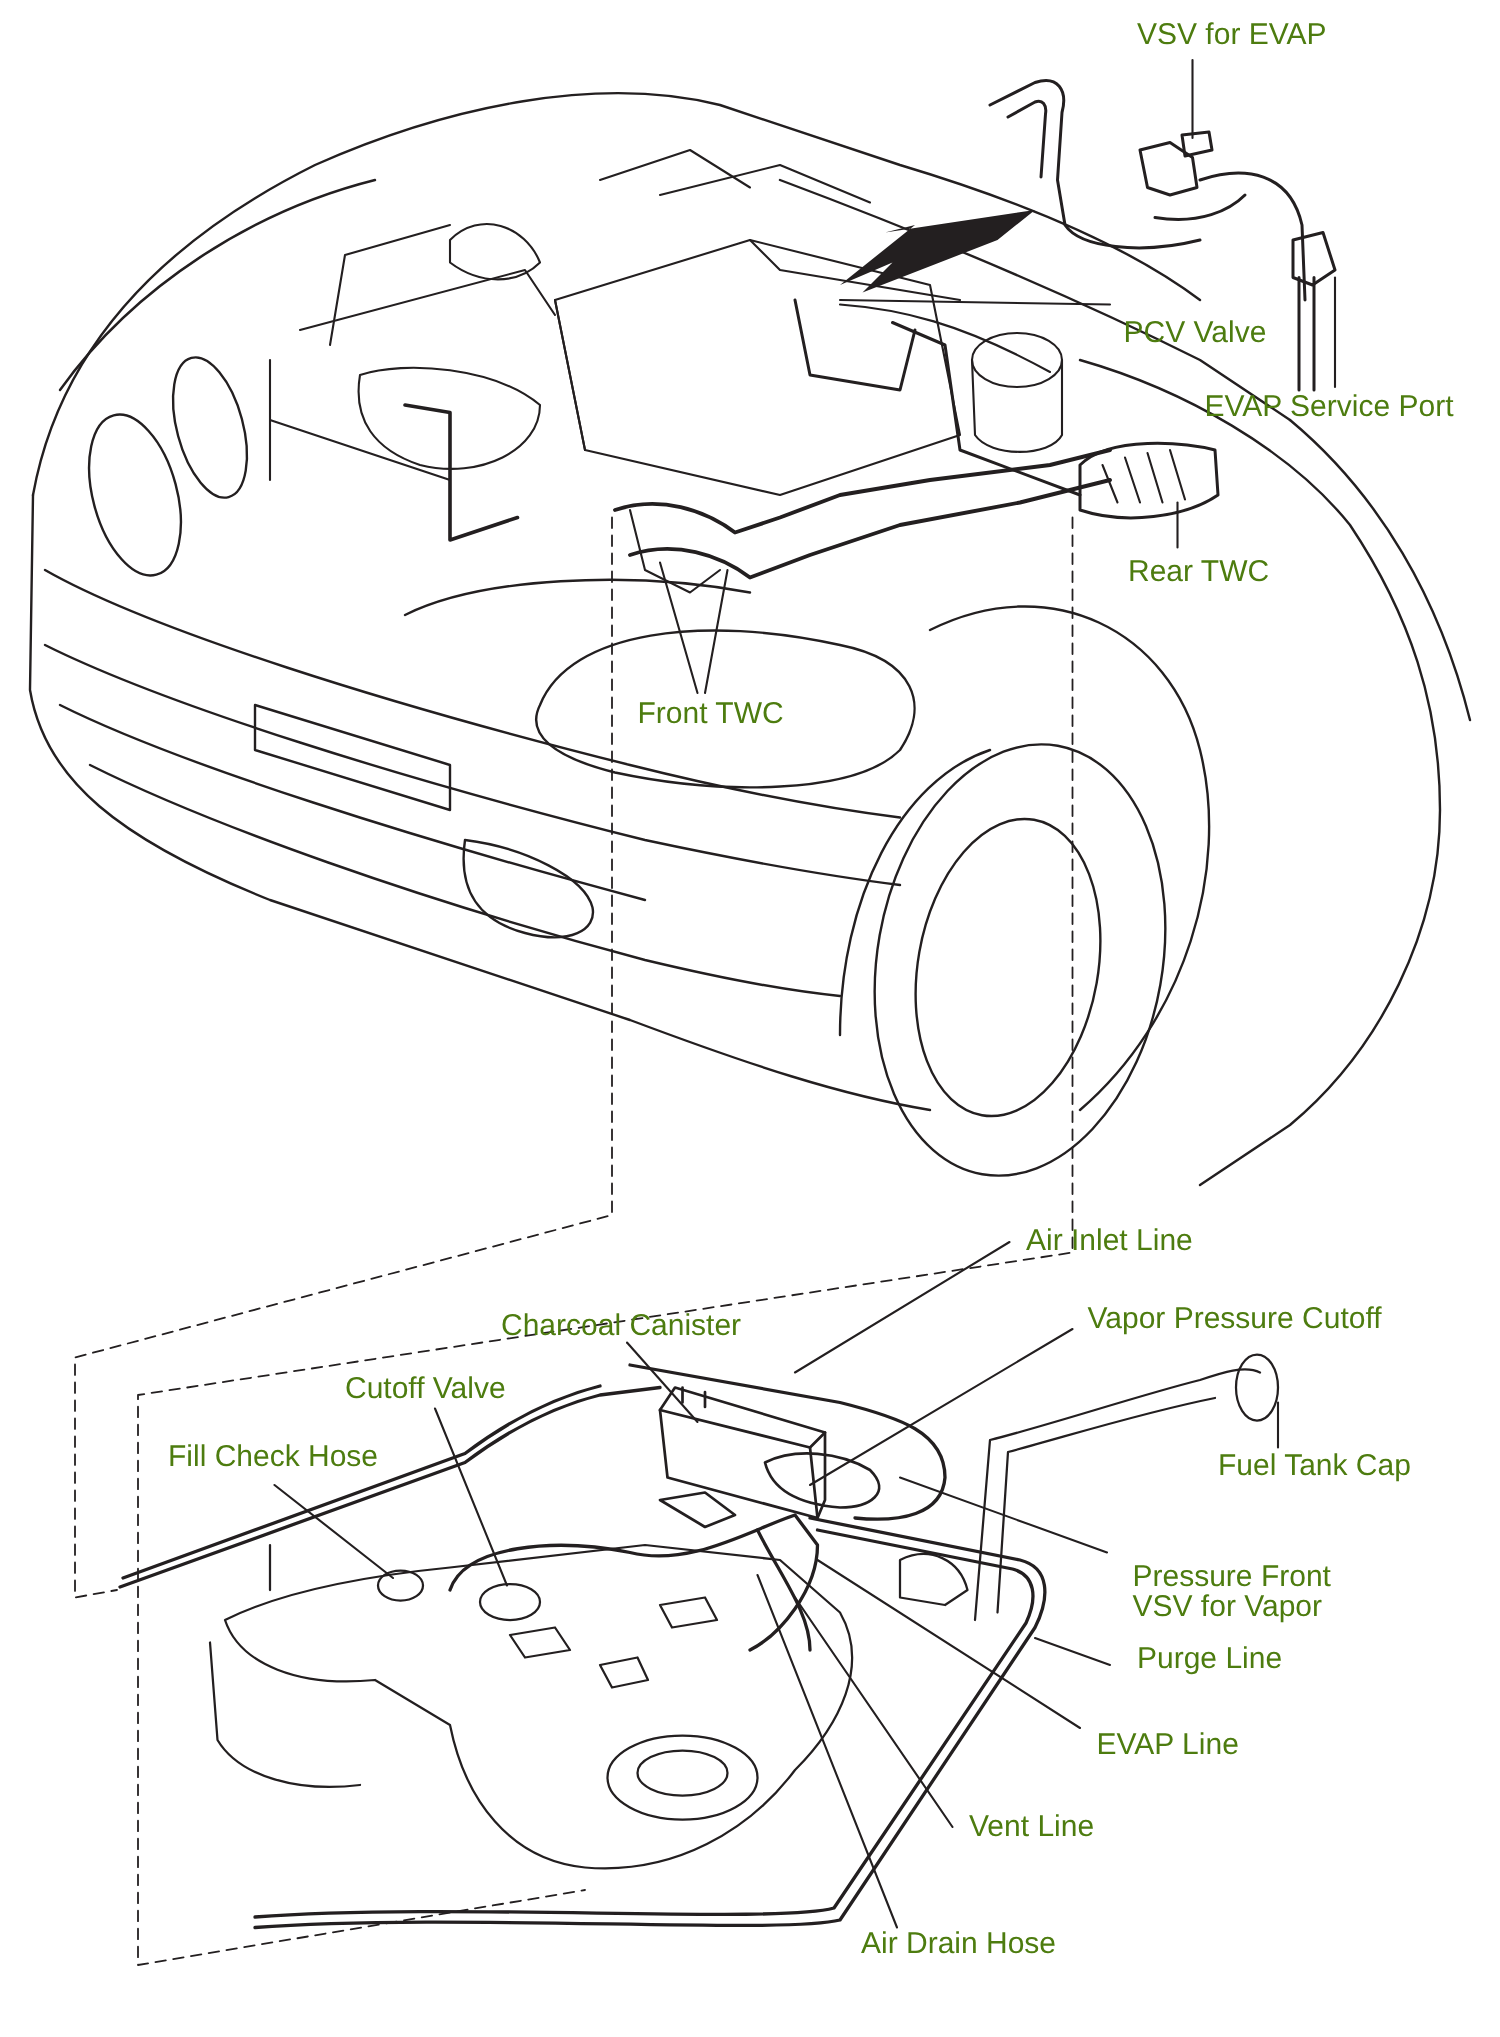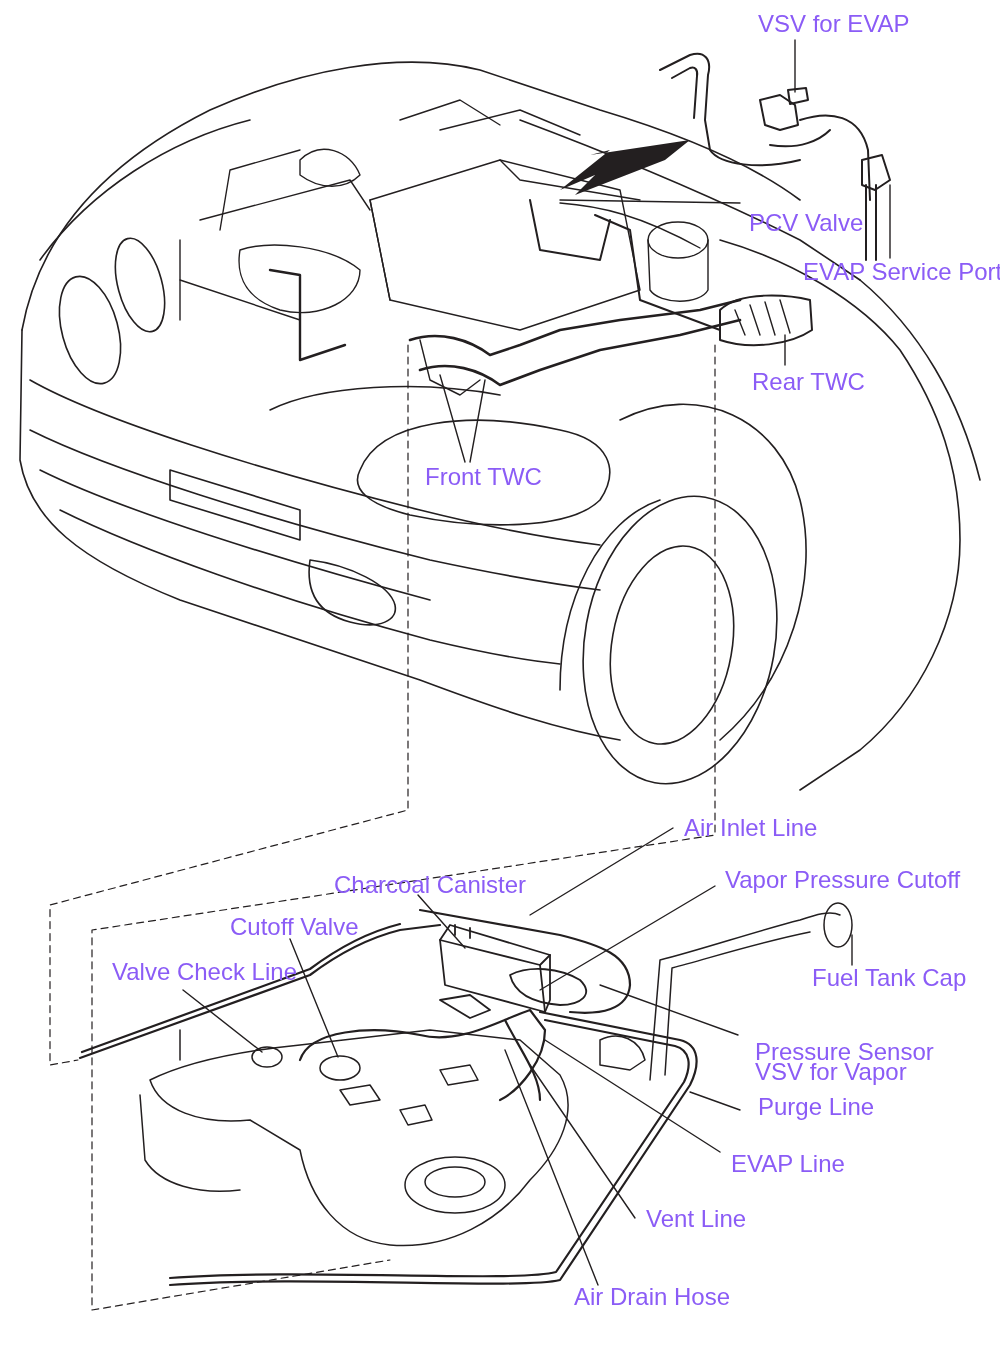--- a/index.html
+++ b/index.html
@@ -1,18 +1,18 @@
 <!DOCTYPE html>
 <html><head>
 <meta charset="utf-8">
 <style>
   html, body { margin:0; padding:0; background:#ffffff; }
   body { width:1000px; height:1358px; position:relative; overflow:hidden; font-family:"Liberation Sans", sans-serif; color:#231f20; }
   svg { position:absolute; left:0; top:0; }
-  .lbl { position:absolute; font-size:24px; line-height:23px; white-space:nowrap; color:#8b5cf6; }
+  .lbl { position:absolute; font-size:20px; line-height:23px; white-space:nowrap; color:#4d7c0f; }
 </style>
 </head>
 <body>
 
 <svg width="1000" height="1358" viewBox="0 0 1000 1358" fill="none" stroke="#231f20" stroke-linecap="round" stroke-linejoin="round">
 
   <g stroke-width="1.6">
 
     <path d="M22 330 C40 230 110 160 210 110 C300 70 400 50 480 70 L600 110 C700 140 760 170 800 200"></path>
     <path d="M40 260 C90 190 170 140 250 120"></path>
@@ -157,20 +157,20 @@
 <div class="lbl" style="left:758px;top:12px;">VSV for EVAP</div>
 <div class="lbl" style="left:749px;top:190px;margin-top:21px;">PCV Valve</div>
 <div class="lbl" style="left:803px;top:260px;">EVAP Service Port</div>
 <div class="lbl" style="left:752px;top:370px;text-align:right;">Rear TWC</div>
 <div class="lbl" style="left:425px;top:465px;">Front TWC</div>
 
 <div class="lbl" style="left:684px;top:816px;">Air Inlet Line</div>
 <div class="lbl" style="left:334px;top:873px;">Charcoal Canister</div>
 <div class="lbl" style="left:725px;top:868px;">Vapor Pressure Cutoff</div>
 <div class="lbl" style="left:230px;top:915px;">Cutoff Valve</div>
-<div class="lbl" style="left:112px;top:960px;">Valve Check Line</div>
+<div class="lbl" style="left:112px;top:960px;">Fill Check Hose</div>
 <div class="lbl" style="left:812px;top:966px;">Fuel Tank Cap</div>
 <div class="lbl" style="left:755px;top:1015px;margin-top:45px;">VSV for Vapor</div>
-<div class="lbl" style="left:755px;top:1040px;">Pressure Sensor</div>
+<div class="lbl" style="left:755px;top:1040px;">Pressure Front</div>
 <div class="lbl" style="left:758px;top:1095px;">Purge Line</div>
 <div class="lbl" style="left:731px;top:1152px;">EVAP Line</div>
 <div class="lbl" style="left:646px;top:1207px;">Vent Line</div>
 <div class="lbl" style="left:550px;top:1285px;margin-left:24px;">Air Drain Hose</div>
 
 </body></html>

